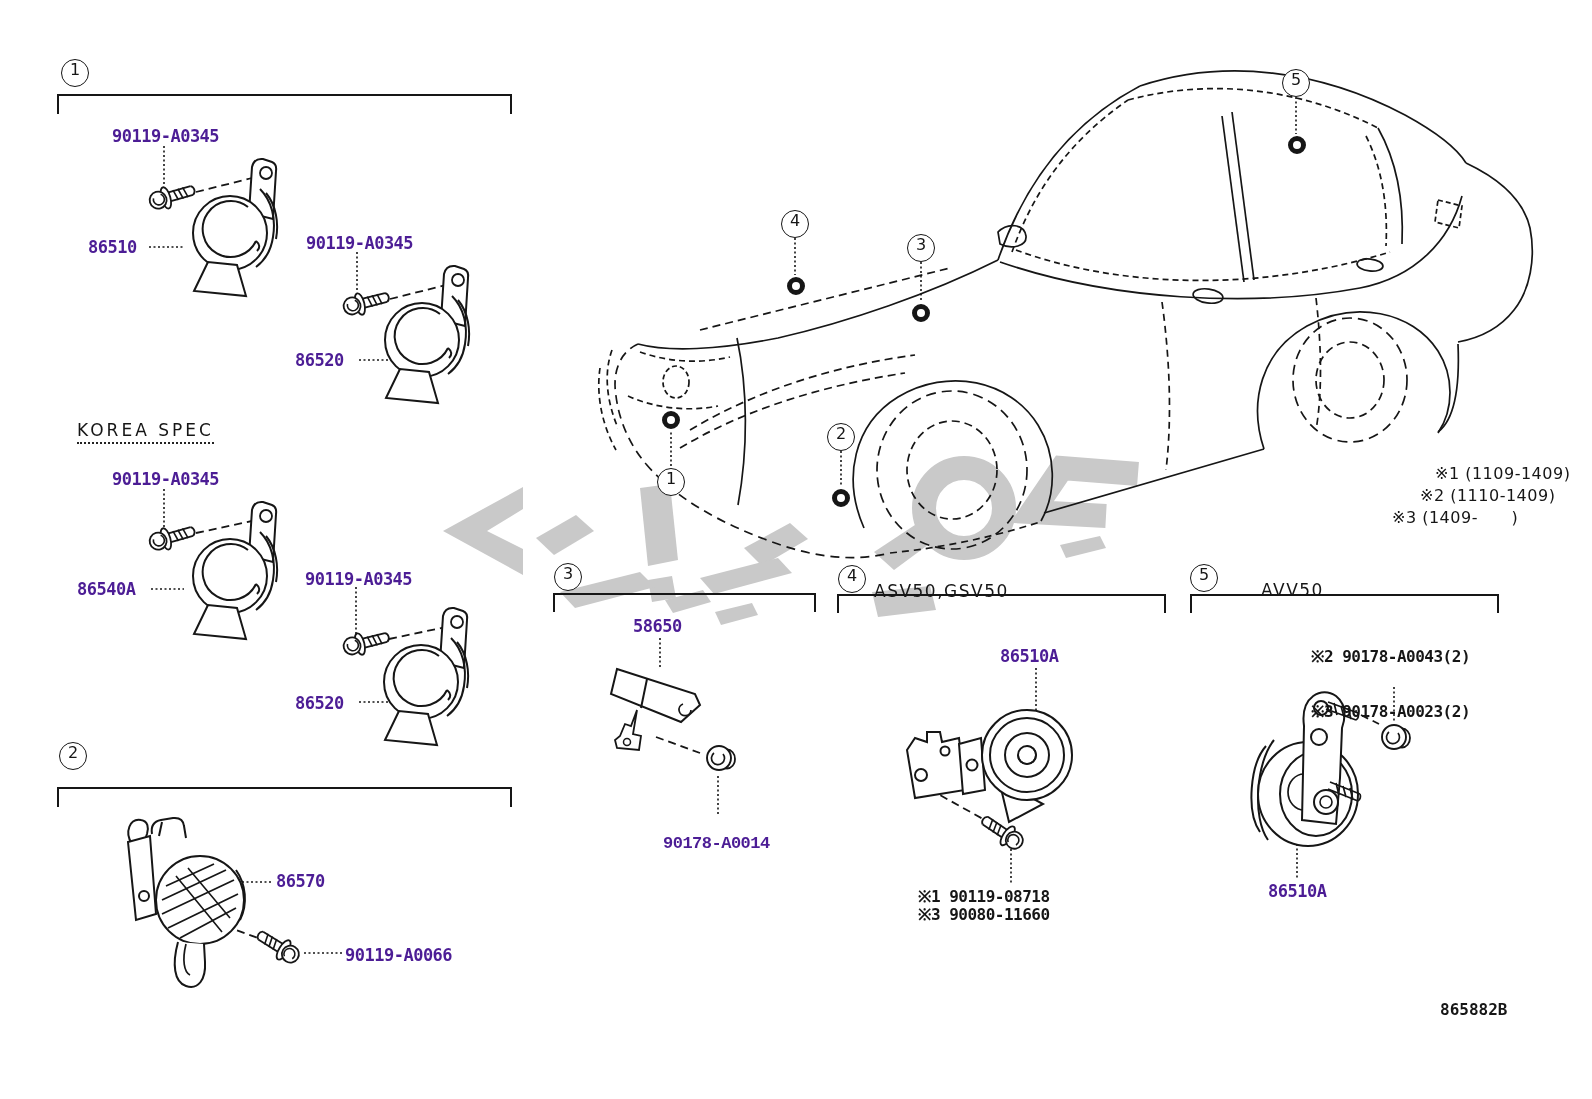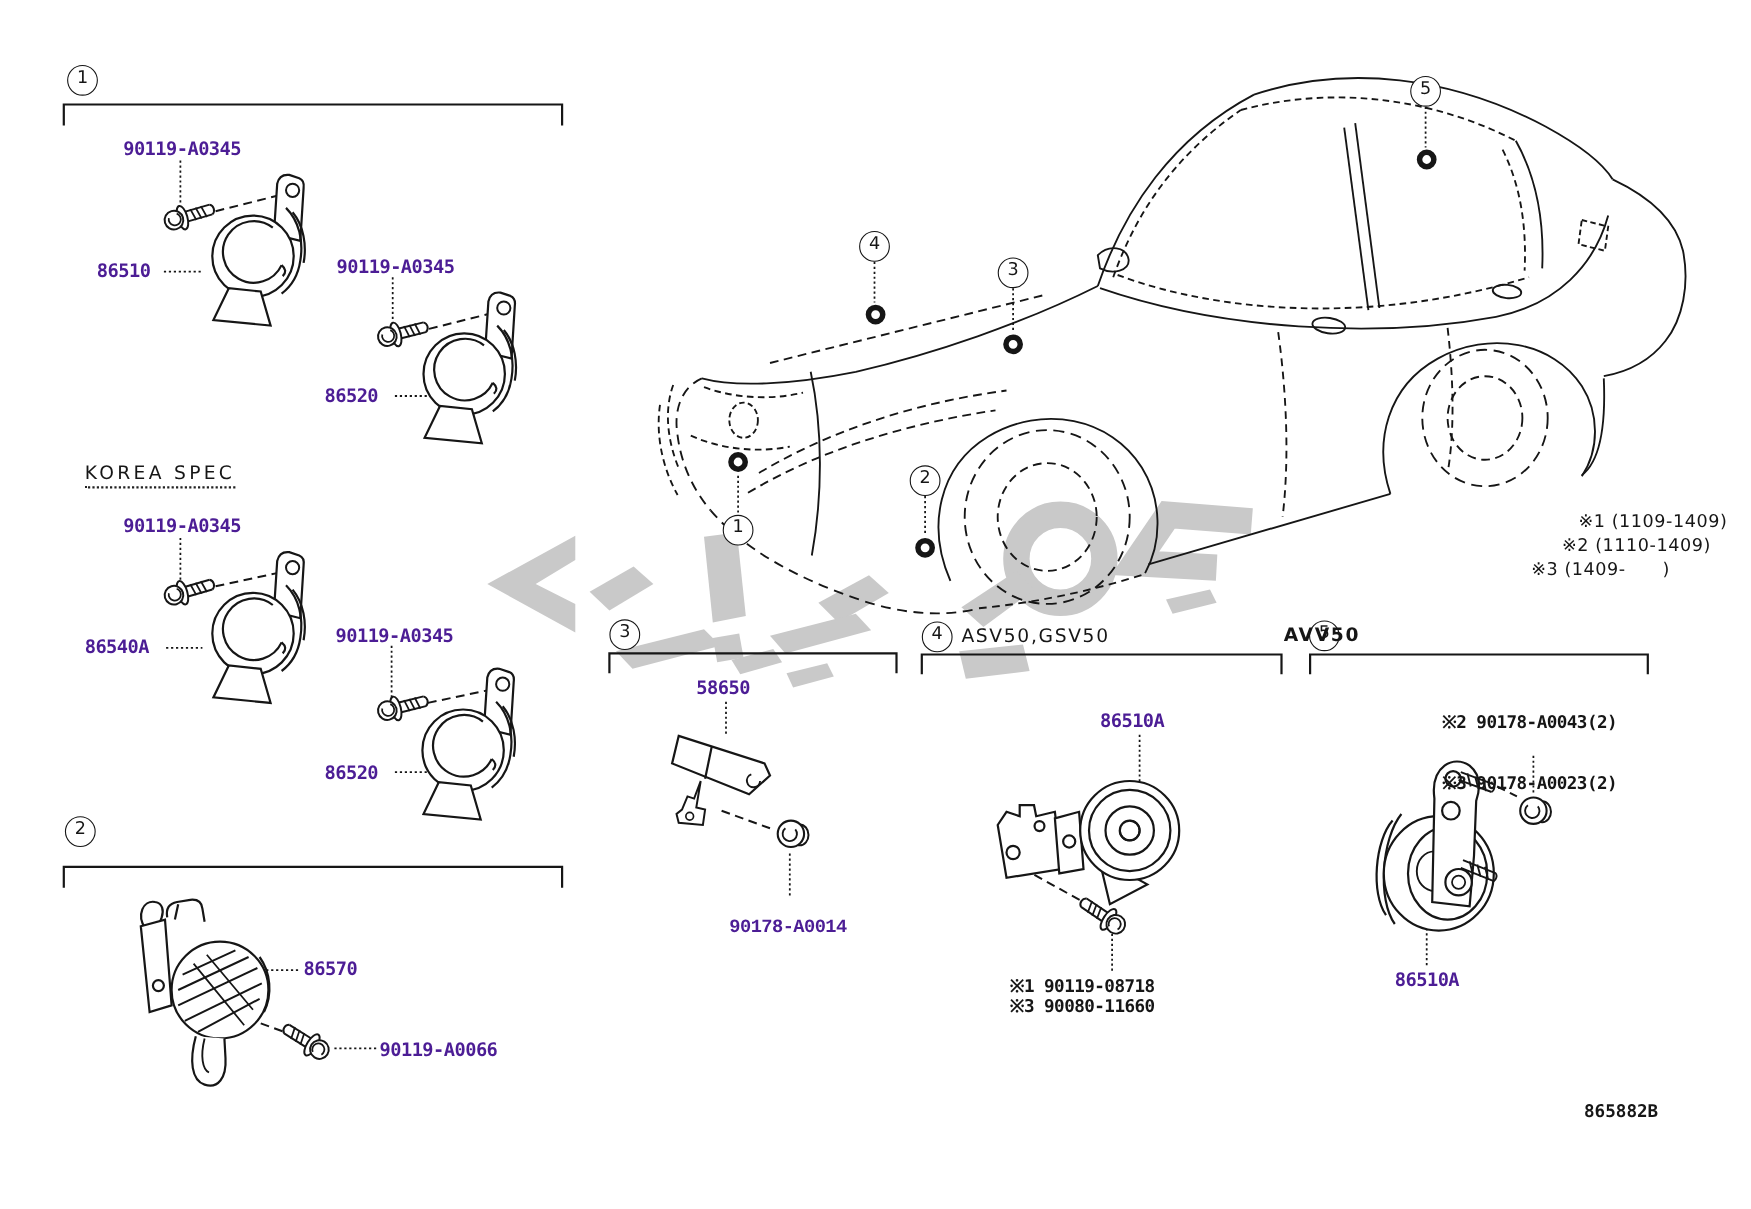--- a/index.html
+++ b/index.html
@@ -2,41 +2,41 @@
 <html><head>
 <meta charset="utf-8">
 <style>
   html,body{margin:0;padding:0;background:#fff;}
   .page{position:relative;width:1592px;height:1099px;background:#ffffff;overflow:hidden;
         font-family:"DejaVu Sans",sans-serif;color:#1a1a1a;}
   svg.art{position:absolute;left:0;top:0;z-index:1;}
   .txt{position:absolute;z-index:3;white-space:pre;}
   .pn{font:700 17px "DejaVu Sans Mono",monospace;letter-spacing:-0.5px;color:#4c1d95;}
   .pn-s{font:700 16px "DejaVu Sans Mono",monospace;letter-spacing:-0.5px;color:#161616;}
-  .hdr{font:400 17px "DejaVu Sans",sans-serif;letter-spacing:1.5px;color:#161616;}
+  .hdr{font:400 17px "DejaVu Sans",sans-serif;letter-spacing:1.5px;color:#161616;margin-top:12px;}
   .korea{font:400 17px "DejaVu Sans",sans-serif;letter-spacing:3px;color:#161616;
          border-bottom:2px dotted #222;padding-bottom:2px;}
   .note{font:400 16px "DejaVu Sans",sans-serif;letter-spacing:0.5px;color:#161616;}
   .code{font:700 16px "DejaVu Sans Mono",monospace;color:#161616;}
   .badge{position:absolute;z-index:3;width:28px;height:28px;border:1.7px solid #161616;
          border-radius:50%;background:#fff;text-align:center;line-height:28px;
          font:400 16px "DejaVu Sans",sans-serif;color:#161616;box-sizing:border-box;}
   .ring{position:absolute;z-index:3;width:8px;height:8px;border:5px solid #161616;
         border-radius:50%;background:#fff;}
   
   .t-b1a{left:112px;top:126px;} .t-h1a{left:88px;top:237px;}
   .t-b1b{left:306px;top:233px;} .t-h1b{left:295px;top:350px;}
   .t-ks {left:77px;top:420px;}
   .t-b1c{left:112px;top:469px;} .t-h1c{left:77px;top:579px;}
   .t-b1d{left:305px;top:569px;} .t-h1d{left:295px;top:693px;}
   .t-h2 {left:276px;top:871px;} .t-b2 {left:345px;top:945px;}
   .t-h3 {left:633px;top:616px;} .t-n3 {left:663px;top:834px;font-family:Liberation Mono, monospace;}
   .t-s4t{left:874px;top:569px;} .t-h4 {left:1000px;top:646px;}
   .t-n4a{left:918px;top:885px;} .t-n4b{left:918px;top:903px;}
-  .t-s5t{left:1167px;top:568px;font-weight:bold;}
+  .t-s5t{left:1261px;top:568px;}
   .t-n5a{left:1311px;top:645px;} .t-n5b{left:1311px;top:700px;}
   .t-h5 {left:1268px;top:881px;}
   .t-r1{left:1392px;top:464px;margin-left:43px;} .t-r2{left:1392px;top:486px;margin-left:28px;} .t-r3{left:1392px;top:508px;}
   .t-code{left:1440px;top:1000px;}
   .b-s1{left:61px;top:59px;} .b-s2{left:59px;top:742px;} .b-s3{left:554px;top:563px;}
   .b-s4{left:838px;top:565px;} .b-s5{left:1190px;top:564px;}
   .c-1{left:657px;top:468px;} .c-2{left:827px;top:423px;} .c-3{left:907px;top:234px;}
   .c-4{left:781px;top:210px;} .c-5{left:1282px;top:69px;}
   .r-1{left:662px;top:411px;} .r-2{left:832px;top:489px;} .r-3{left:912px;top:304px;}
   .r-4{left:787px;top:277px;} .r-5{left:1288px;top:136px;}

